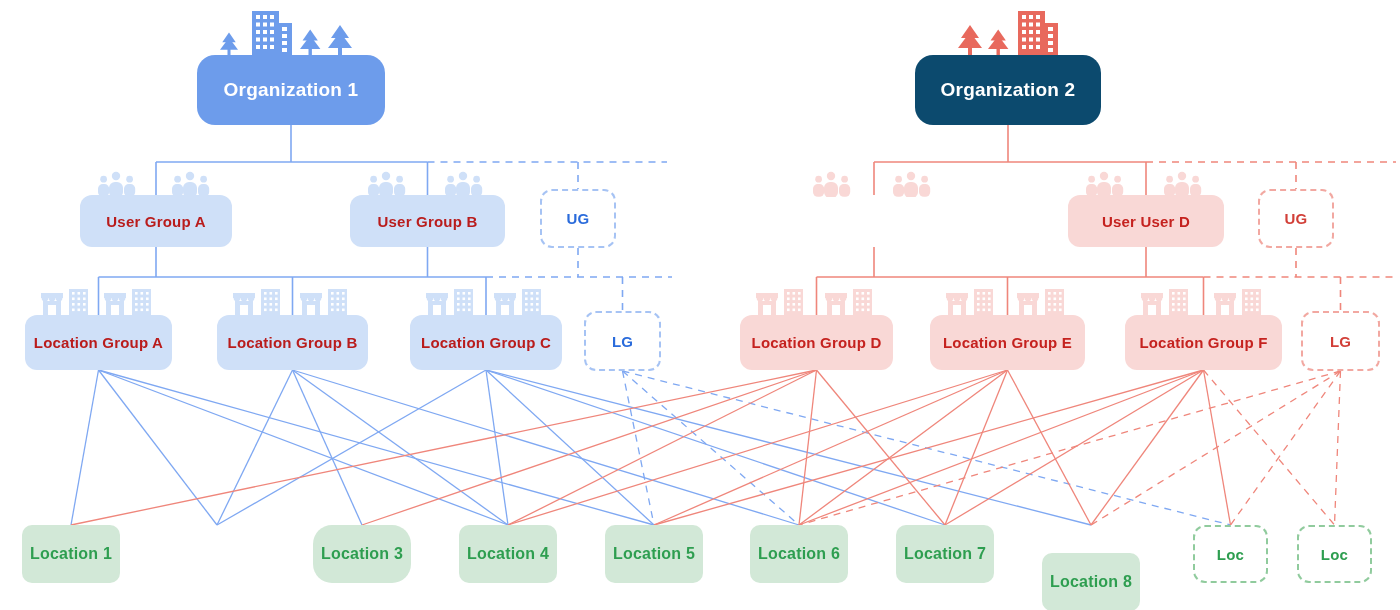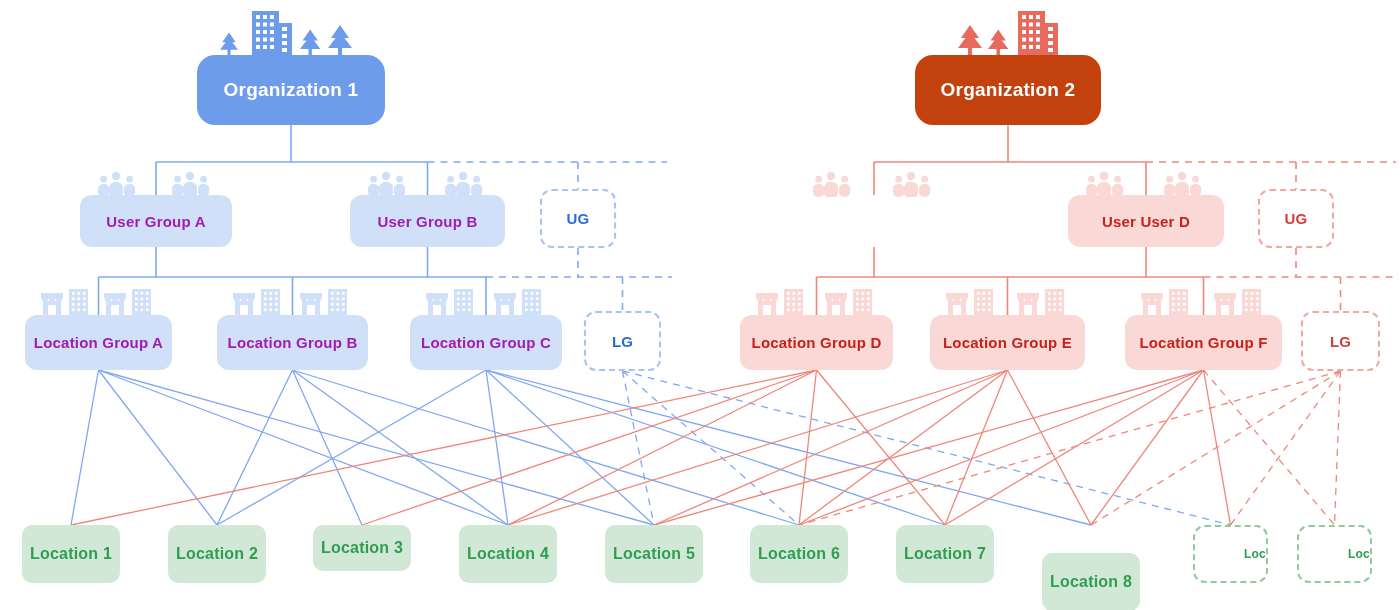--- a/index.html
+++ b/index.html
@@ -8,30 +8,30 @@
     font-family:"Liberation Sans", sans-serif;
   }
   #edges{position:absolute;left:0;top:0;z-index:1;}
   .node{
     position:absolute;z-index:3;display:flex;align-items:center;justify-content:center;
     font-weight:bold;text-align:center;box-sizing:border-box;letter-spacing:.2px;
   }
   .node .lbl{pointer-events:none;}
   .node.org{font-size:19px;color:#ffffff;border-radius:18px;}
   .node.org.blue{background:#6d9ceb;}
-  .node.org.red{background:#c2410c;}
+  .node.org.red{background:#0c4a6e;}
   .node.group{font-size:15px;border-radius:12px;}
-  .node.group.blue{background:#cfe0f8;color:#a21caf;text-align:center;}
+  .node.group.blue{background:#cfe0f8;color:#b91c1c;text-align:center;}
   .node.group.red{background:#f9d8d6;color:#c5221f;}
   .node.ghost{font-size:15px;border-radius:12px;background:#ffffff;}
   .node.ghost.blue{border:2px dashed #a6c3f4;color:#2a6bdb;}
   .node.ghost.red{border:2px dashed #f2a8a1;color:#d23f38;}
   .node.loc{font-size:16px;border-radius:10px;background:#d2e8d7;color:#2e9e50;}
-  .node.locghost{font-size:12px;border-radius:12px;background:#ffffff;
-    border:2px dashed #90cb9d;color:#2e9e50;justify-content:flex-end;}
+  .node.locghost{font-size:15px;border-radius:12px;background:#ffffff;
+    border:2px dashed #90cb9d;color:#2e9e50;}
   .icon{position:absolute;z-index:2;display:flex;align-items:flex-end;justify-content:space-evenly;}
   .icon svg{display:block;}
   .fill-blue{fill:#6d9ceb;}
   .fill-red{fill:#e8695d;}
   .fill-blue-light{fill:#cfe0f8;}
   .fill-red-light{fill:#f9d8d6;}
   .win{fill:#ffffff;}
   line.tree{stroke-width:1.6px;fill:none;}
   line.web{stroke-width:1.3px;fill:none;}
   line.blue{stroke:#7fa8f2;}
@@ -610,24 +610,21 @@
     </div>
     <div class="node group red" style="left: 1125px; top: 315px; width: 157px; height: 55px;">
       <span class="lbl">Location Group F</span>
     </div>
     <div class="node ghost red" style="left: 1301px; top: 311px; width: 79px; height: 60px;">
       <span class="lbl">LG</span>
     </div>
     <div class="node loc green" style="left: 22px; top: 525px; width: 98px; height: 58px;">
       <span class="lbl">Location 1</span>
     </div>
-    <div class="node loc green" style="left: 168px; top: 525px; width: 98px; height: 58px;">
-      <span class="lbl">Location 2</span>
-    </div>
-    <div class="node loc green" style="left: 313px; top: 525px; width: 98px; height: 46px;">
+    <div class="node loc green" style="left: 313px; top: 525px; width: 98px; height: 58px; border-radius: 19px;">
       <span class="lbl">Location 3</span>
     </div>
     <div class="node loc green" style="left: 459px; top: 525px; width: 98px; height: 58px;">
       <span class="lbl">Location 4</span>
     </div>
     <div class="node loc green" style="left: 605px; top: 525px; width: 98px; height: 58px;">
       <span class="lbl">Location 5</span>
     </div>
     <div class="node loc green" style="left: 750px; top: 525px; width: 98px; height: 58px;">
       <span class="lbl">Location 6</span>

